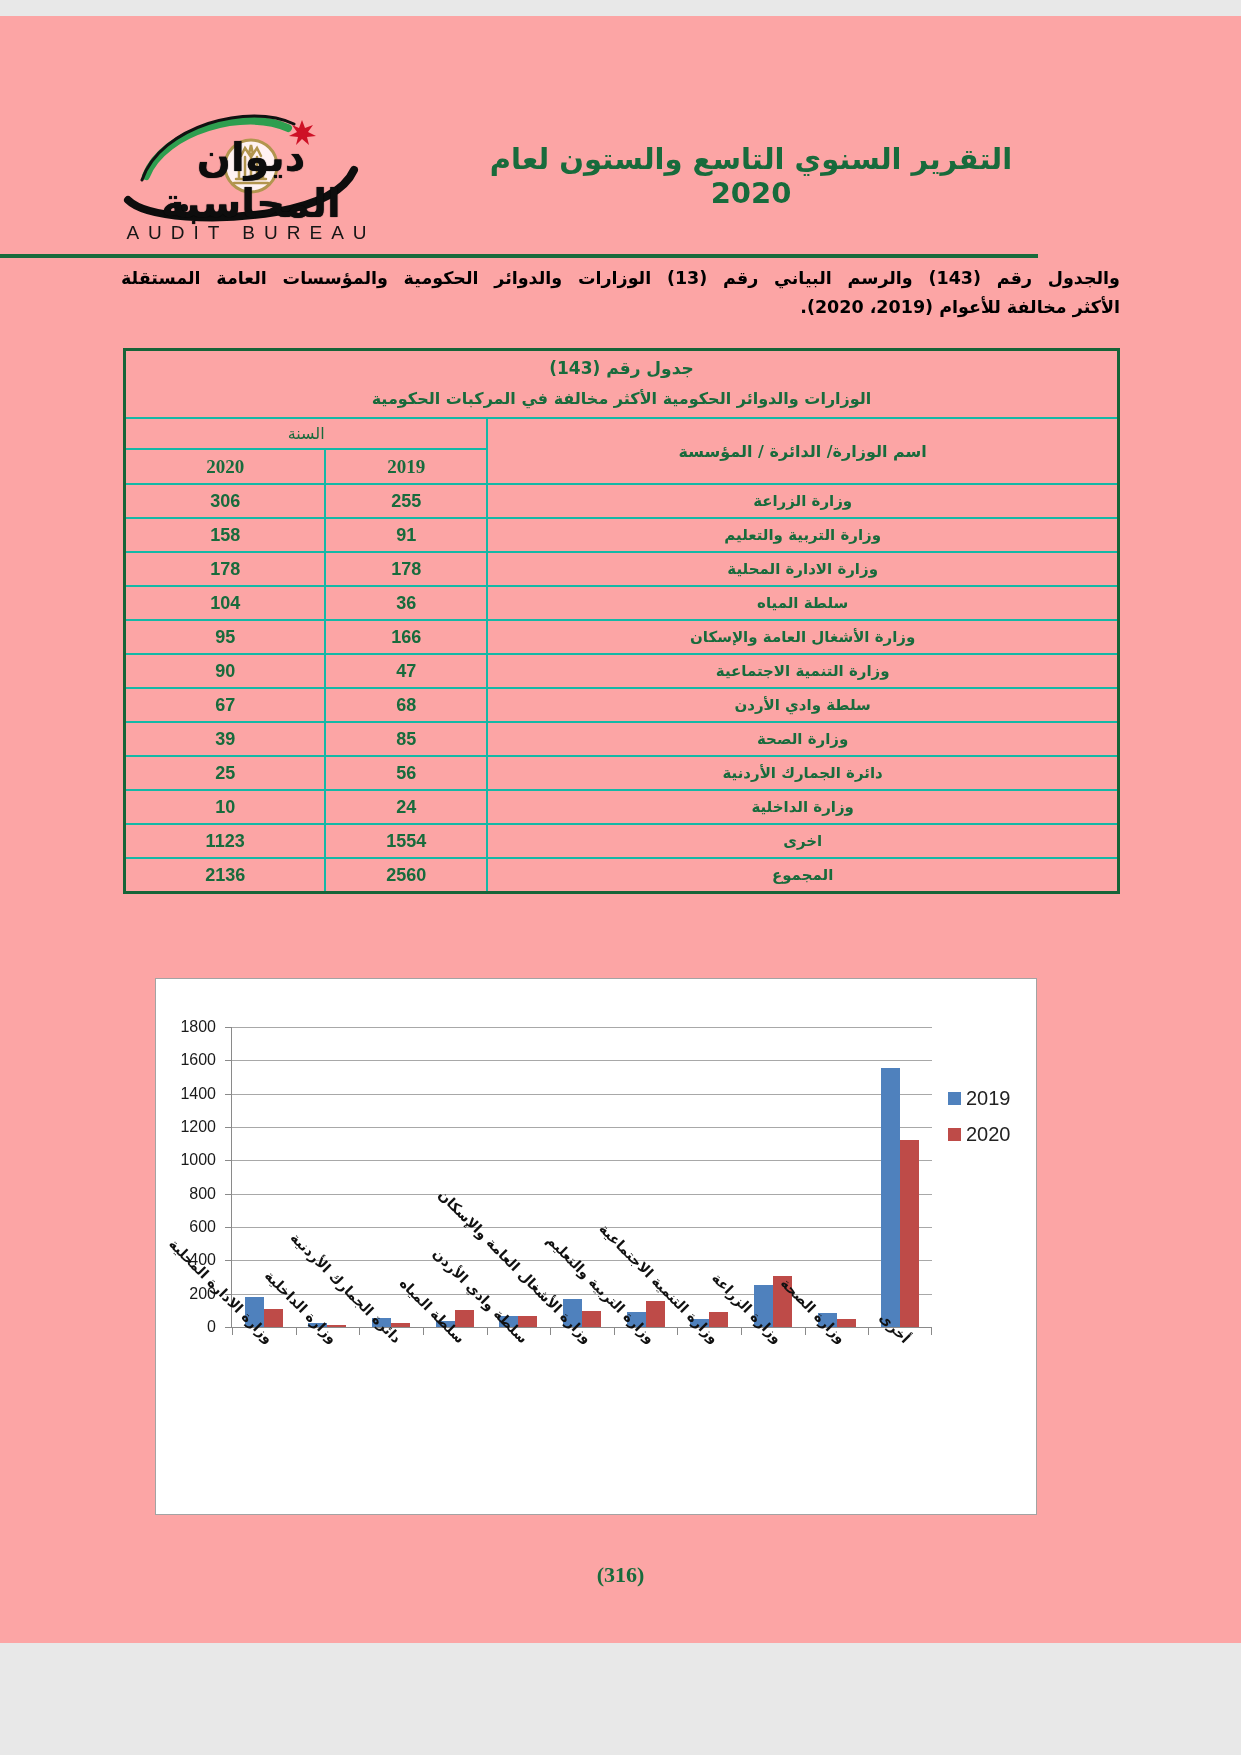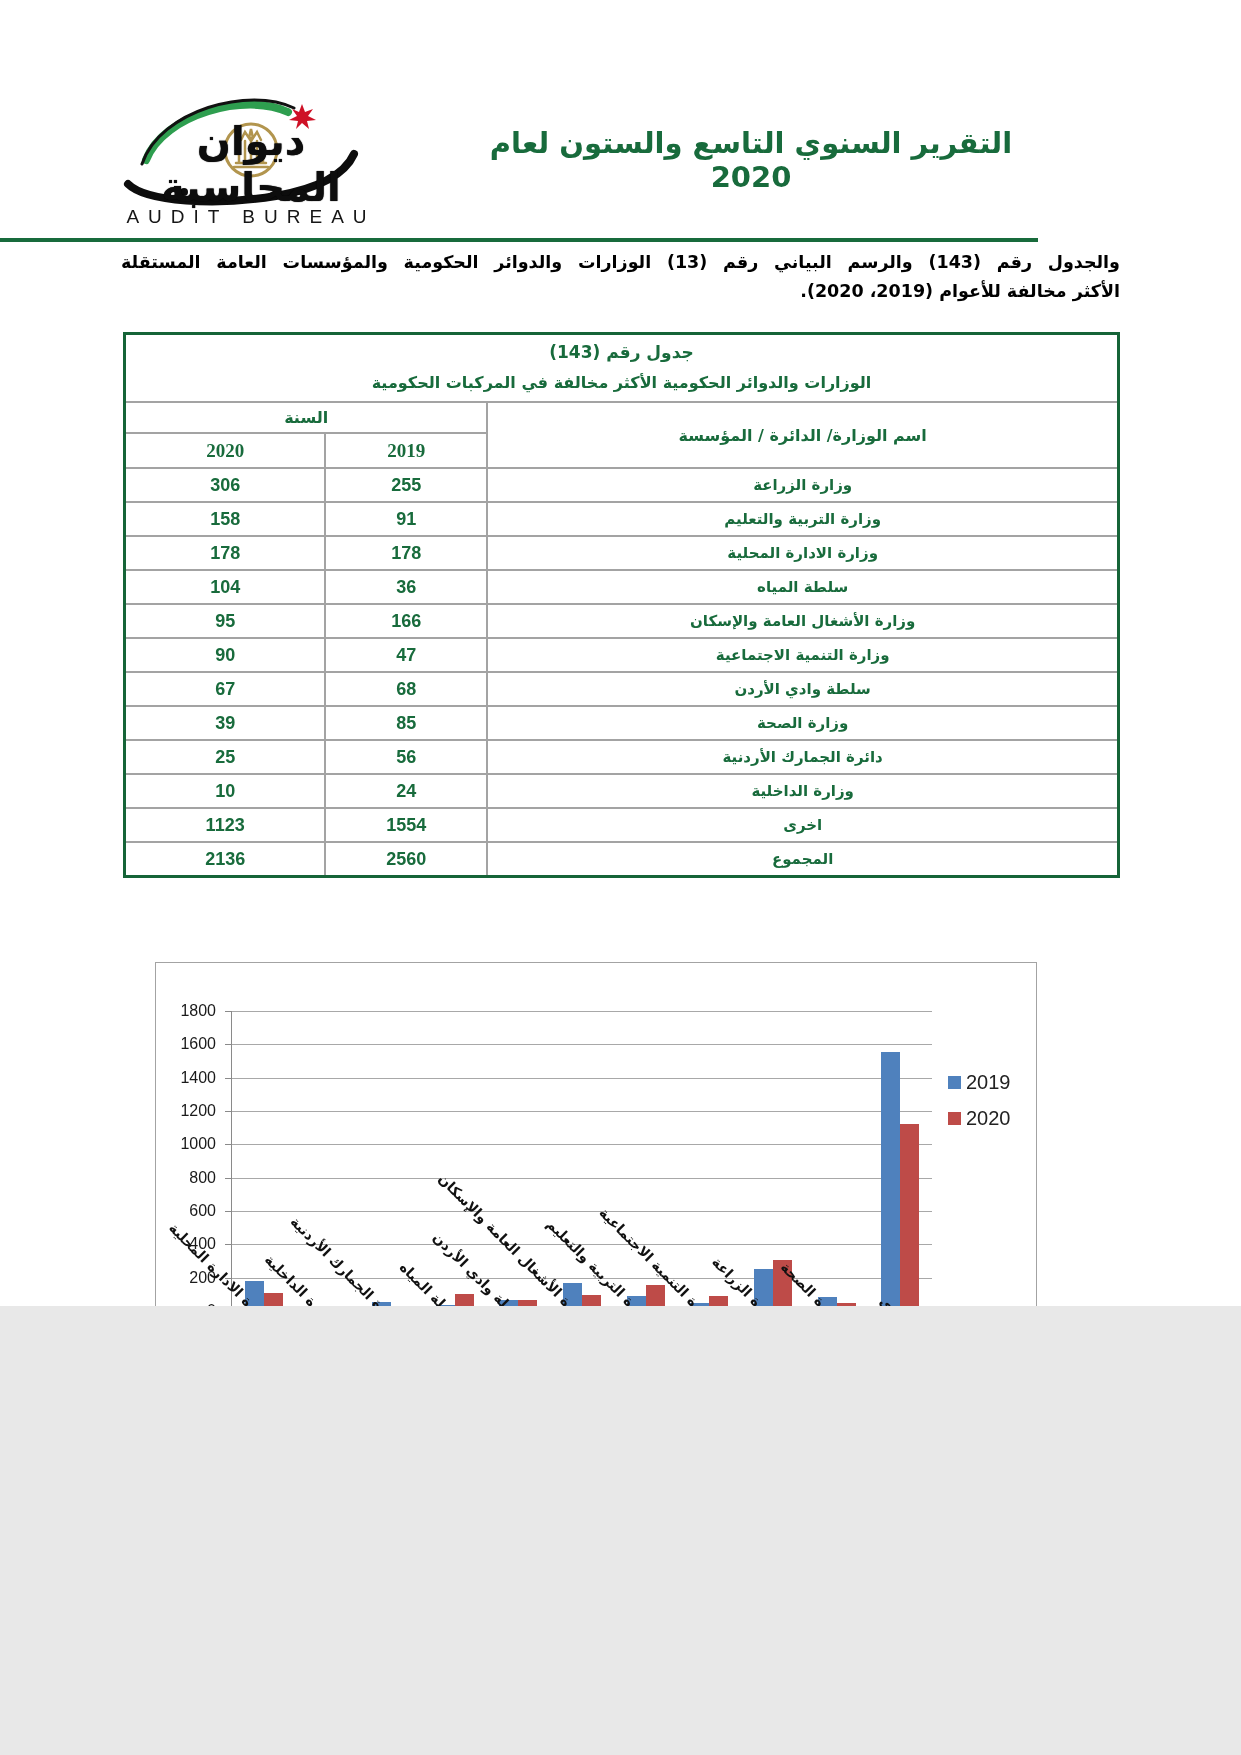--- a/index.html
+++ b/index.html
@@ -1,41 +1,41 @@
 <!DOCTYPE html>
 <html><head>
 <meta charset="utf-8">
 <style>
   html,body{margin:0;padding:0;background:#e8e8e8;}
-  .page{position:relative;width:1241px;height:1306px;background:#ffffff;margin:0 auto;overflow:hidden;
+  .page{position:relative;width:1241px;height:1627px;background:#fca5a5;margin:16px auto;overflow:hidden;
         font-family:"DejaVu Sans",sans-serif;}
   
   .logo-block{position:absolute;left:106px;top:88px;width:290px;height:150px;}
   .logo-art{position:absolute;left:0;top:0;}
   .logo-arabic{position:absolute;left:0;top:30px;width:290px;text-align:center;direction:rtl;
                font-size:40px;font-weight:bold;color:#0d0d0d;letter-spacing:-2px;
                text-shadow:0 0 1px #000;}
   .logo-latin{position:absolute;left:0;top:118px;width:290px;text-align:center;
               font-family:"Liberation Sans",sans-serif;font-size:19px;color:#161616;
               letter-spacing:9px;font-weight:500;}
   .report-title{position:absolute;right:225px;top:126px;width:530px;text-align:center;direction:rtl;
                 font-size:29px;font-weight:bold;color:#186b3c;}
   .header-rule{position:absolute;left:0;top:238px;width:1038px;height:4px;background:#186b3c;}
   
   .intro{position:absolute;right:121px;top:252px;width:999px;direction:rtl;color:#000;}
   .intro-line1{font-size:17.5px;font-weight:bold;text-align:justify;text-align-last:justify;}
   .intro-line2{font-size:17.5px;font-weight:bold;text-align:right;margin-top:9px;}
   
   .main-table{position:absolute;left:123px;top:332px;width:997px;border-collapse:collapse;
               direction:rtl;border:3px solid #166438;}
-  .main-table td{border:2px solid #a3a3a3;text-align:center;vertical-align:middle;color:#186b3c;}
+  .main-table td{border:2px solid #14b8a6;text-align:center;vertical-align:middle;color:#186b3c;}
   .title-cell{padding:7px 4px 9px;}
   .tbl-title1{font-size:17px;font-weight:bold;}
   .tbl-title2{font-size:16px;font-weight:bold;margin-top:11px;}
-  .year-hdr-cell{height:27px;font-size:16px;font-weight:bold;}
+  .year-hdr-cell{height:27px;font-size:16px;font-weight:normal;}
   .name-hdr-cell{font-size:16px;font-weight:bold;}
   .yearnum-cell{height:31px;font-family:"Liberation Serif","DejaVu Serif",serif;
                 font-size:19px;font-weight:bold;}
   .name-cell{height:30px;font-size:15px;font-weight:bold;}
   .num-cell{font-family:Liberation Sans, sans-serif;font-size:18px;font-weight:bold;}
   
   .chart-titles{position:absolute;left:123px;top:868px;width:997px;text-align:center;direction:rtl;}
   .chart-title1{font-size:20px;font-weight:bold;color:#186b3c;text-decoration:underline;}
   .chart-title2{font-size:18px;font-weight:bold;color:#186b3c;text-decoration:underline;margin-top:16px;}
   

